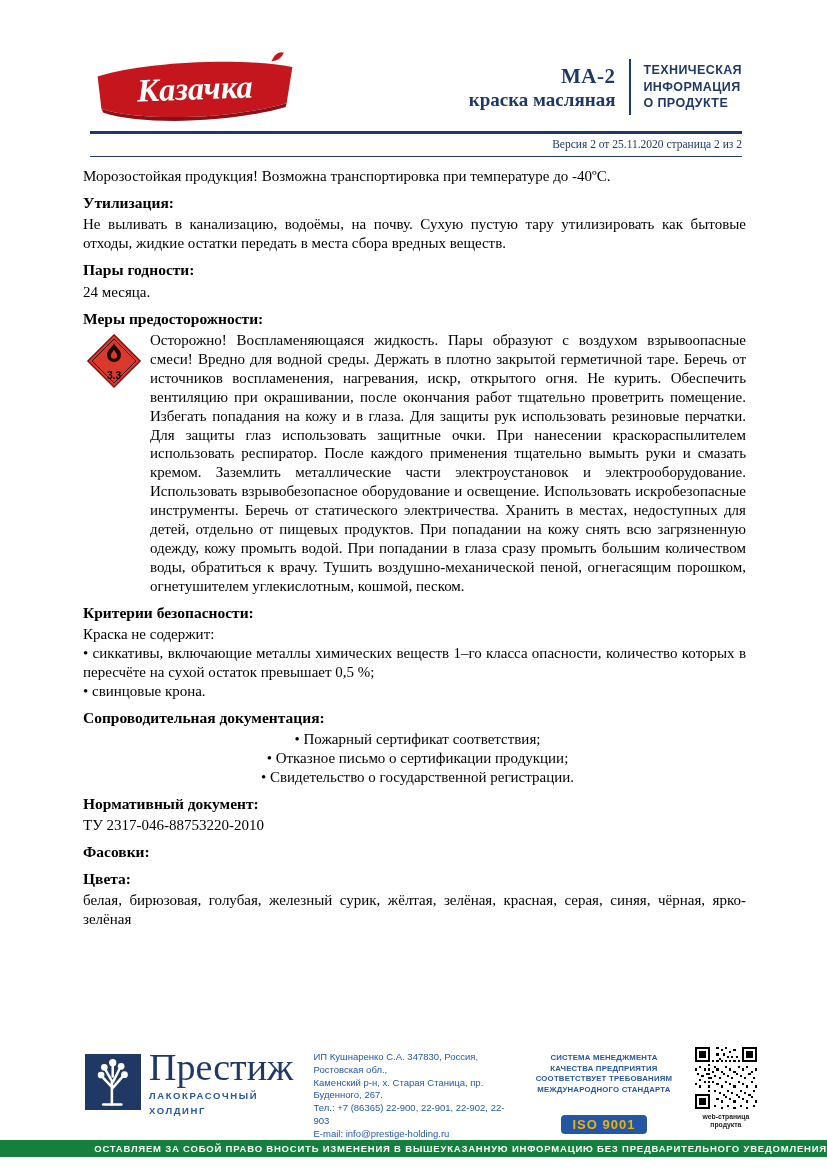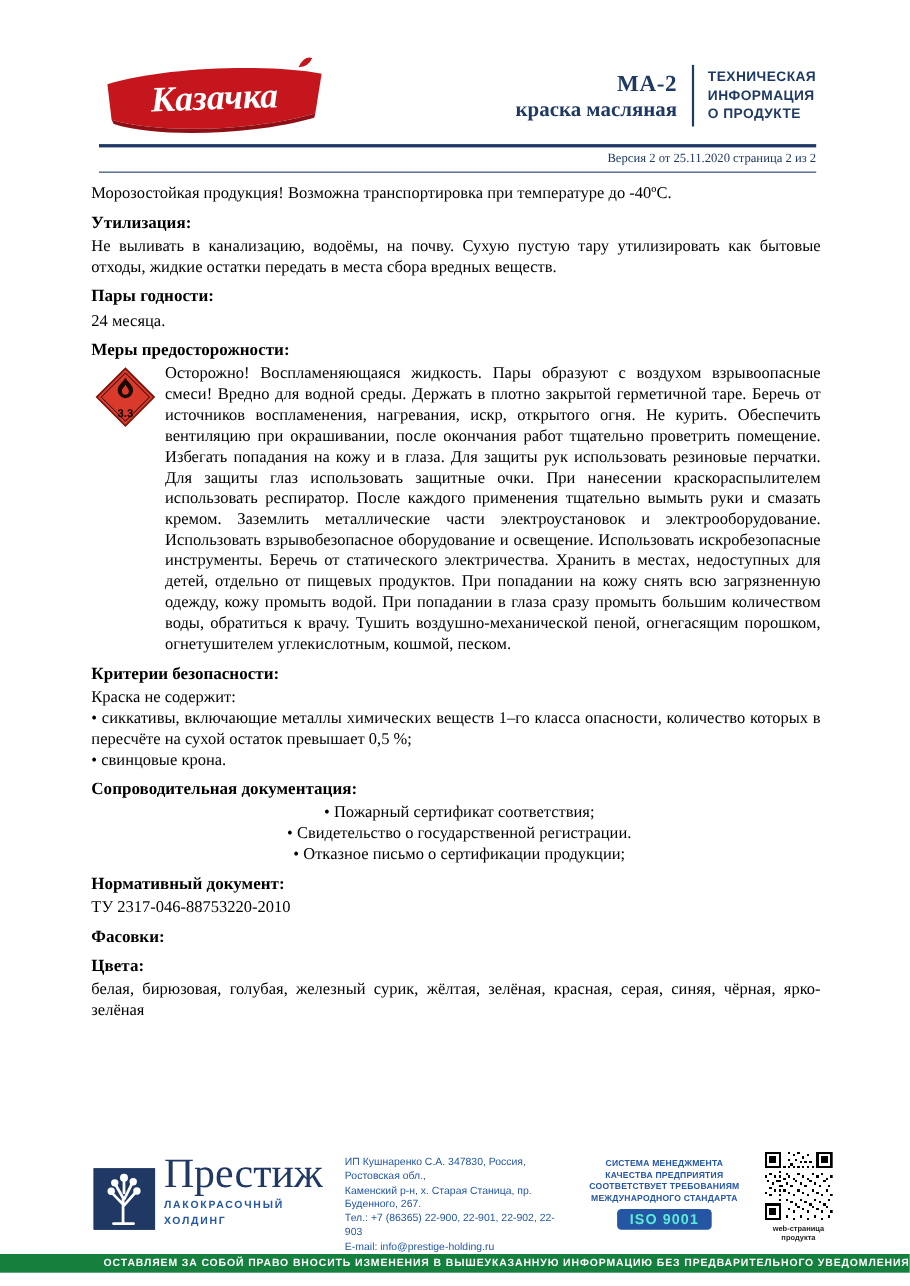--- a/index.html
+++ b/index.html
@@ -45,38 +45,38 @@
   .hazard-icon { position:absolute; left:3px; top:2px; width:56px; height:56px; }
 
   .bullet-line { text-align:justify; }
   .doc-bullets div { padding-left:6px;text-align:center; }
 
   
   .footer {
     position:absolute; left:85px; right:70px; bottom:42px; height:80px;
     display:flex; align-items:flex-start;
   }
-  .prestige { display:flex; align-items:flex-end; width:245px; }
+  .prestige { display:flex; align-items:center; width:245px; }
   .prestige-square { width:56px; height:56px; background:#1f3864; flex:0 0 auto; }
   .prestige-square svg { width:100%; height:100%; }
   .prestige-textcol { margin-left:8px; }
   .prestige-name { font-size:38px; line-height:40px; color:#1f3864; font-family:"Liberation Serif",serif; }
   .prestige-sub { font-size:9.5px; font-weight:bold; color:#2456a4; letter-spacing:1.6px; line-height:1.4; font-family:"Liberation Sans",sans-serif; margin-top:2px; }
 
   .contact {
     width:218px; margin-left:4px; margin-top:4px;
     font-family:"Liberation Sans",sans-serif; font-size:9.5px; line-height:1.35; color:#2456a4;
   }
   .iso {
     width:150px; margin-left:22px; margin-top:6px; text-align:center;
     font-family:"Liberation Sans",sans-serif;
   }
   .iso-line { font-size:7.8px; font-weight:bold; color:#2456a4; line-height:1.35; letter-spacing:0.2px; }
   .iso-badge {
-    display:inline-block; margin-top:4px; background:#2456a4; color:#5eead4;
+    display:inline-block; margin-top:20px; background:#2456a4; color:#eab308;
     font-weight:bold; font-size:13px; padding:2px 12px; border-radius:4px; letter-spacing:1px;
   }
   .qr-block { margin-left:22px; width:68px; text-align:center; }
   .qr-block svg { width:62px; height:62px; }
   .qr-caption { font-size:6.8px; font-family:"Liberation Sans",sans-serif; color:#222; line-height:1.2; font-weight:bold; }
 
   .bottom-bar {
     position:absolute; left:0; right:0; bottom:12px; height:17px; background:#15803d;
     display:flex; align-items:center; justify-content:flex-end;
   }
@@ -148,22 +148,22 @@
       <div class="h">Критерии безопасности:</div>
       <div class="para">Краска не содержит:</div>
       <div class="bullet-line">•   сиккативы, включающие металлы химических веществ 1–го класса опасности, количество которых в пересчёте на сухой остаток превышает 0,5 %;</div>
       <div class="bullet-line">•  свинцовые крона.</div>
     </div>
 
     <div class="section">
       <div class="h">Сопроводительная документация:</div>
       <div class="doc-bullets">
         <div>• Пожарный сертификат соответствия;</div>
+        <div>• Отказное письмо о сертификации продукции;</div>
         <div>• Свидетельство о государственной регистрации.</div>
-        <div>• Отказное письмо о сертификации продукции;</div>
       </div>
     </div>
 
     <div class="section">
       <div class="h">Нормативный документ:</div>
       <div class="para">ТУ 2317-046-88753220-2010</div>
     </div>
 
     <div class="section">
       <div class="h">Фасовки:</div>

